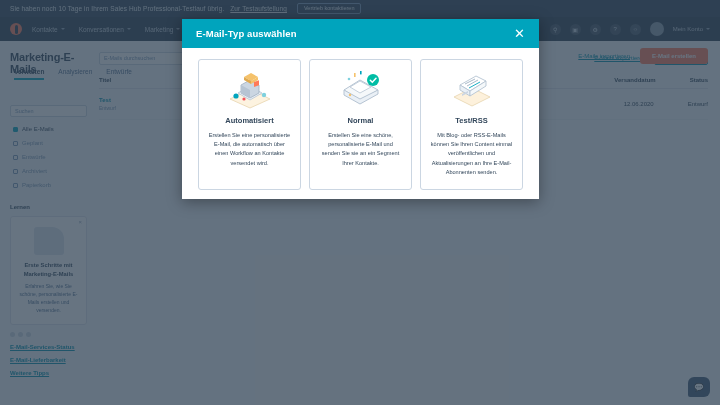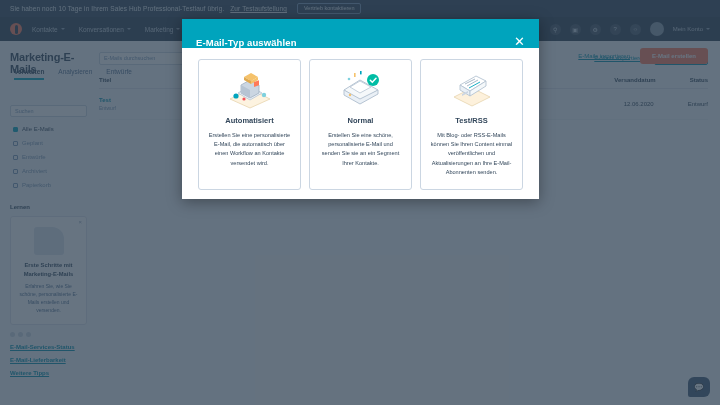--- a/index.html
+++ b/index.html
@@ -142,21 +142,21 @@
   }
 
   
   .overlay { position:absolute; inset:0; background: rgba(45,62,80,0.72); }
   .modal {
     position:absolute; left:182px; top:19px; width:357px; height:180px;
     background:#fff; box-shadow: 0 3px 14px rgba(0,0,0,.35);
     display:flex; flex-direction:column; overflow:hidden;
   }
   .modal-head {
-    height:29px; background:#00a4bd; display:flex; align-items:flex-end;
+    height:29px; background:#00a4bd; display:flex; align-items:center;
     padding: 0 14px; flex: 0 0 auto;
   }
   .modal-title { color:#fff; font-size:9.5px; font-weight:bold; letter-spacing:.1px; }
   .modal-close {
     margin-left:auto; color:#fff; font-size:13px; line-height:1;
     font-family:"Liberation Sans", sans-serif; font-weight:300;
   }
   .modal-body {
     flex:1; display:flex; gap:8px; padding: 11px 16px 14px;
     align-items: stretch; justify-content:center;

